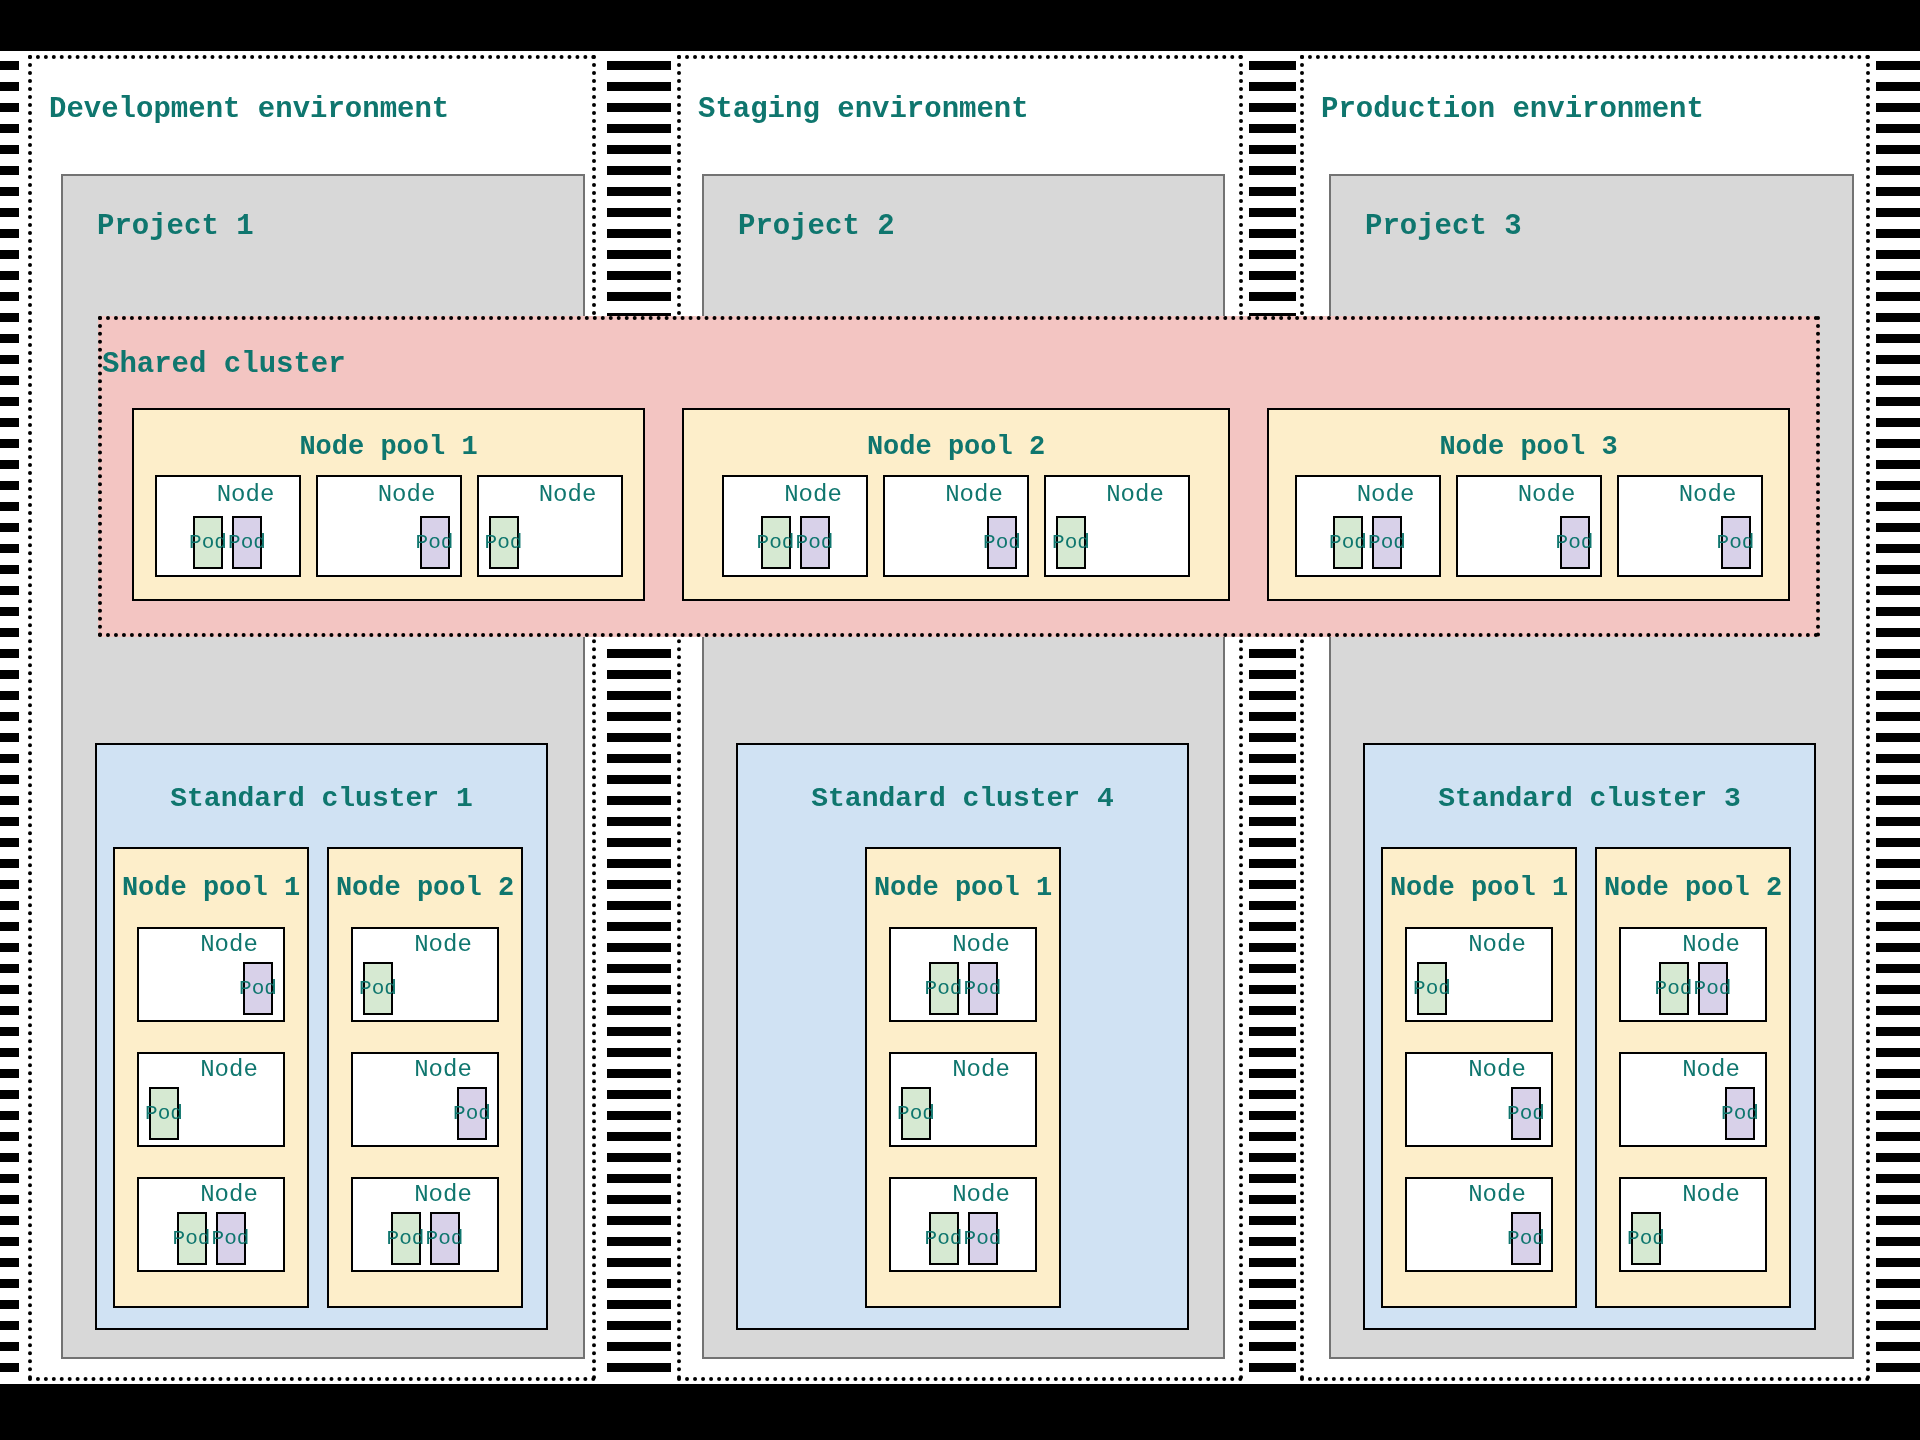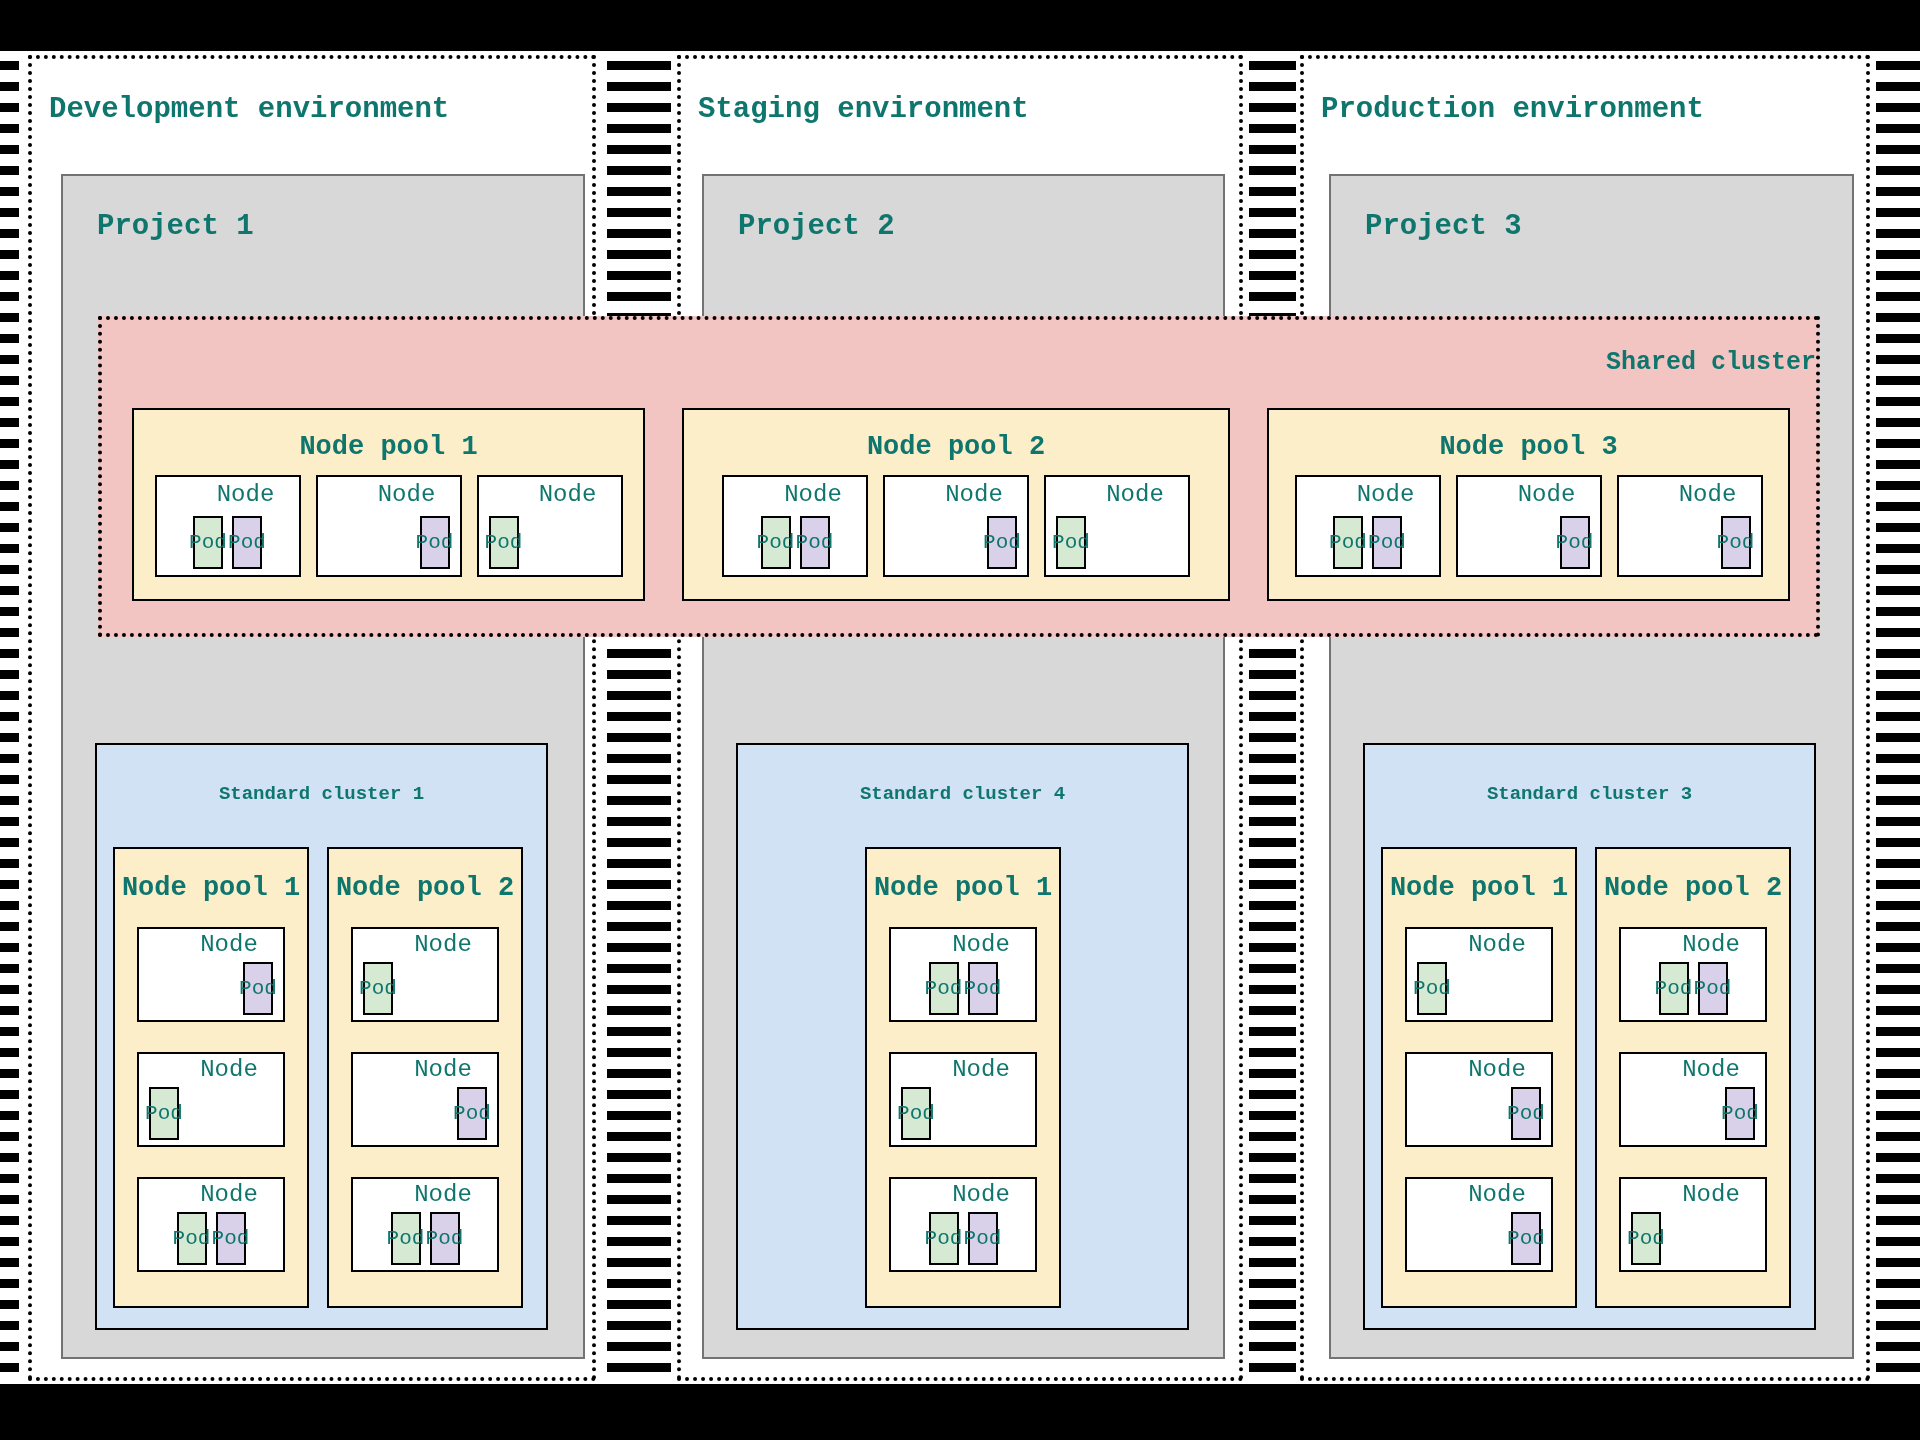--- a/index.html
+++ b/index.html
@@ -33,34 +33,34 @@
   .proj-0 { left:29px; width:524px; }
   .proj-1 { left:21px; width:523px; }
   .proj-2 { left:25px; width:525px; }
   .proj-title { position:absolute; left:34px; top:34px; font-size:29px; font-weight:bold; white-space:nowrap; }
 
   
   .shared {
     position:absolute; left:98px; top:265px; width:1722px; height:321px;
     background:var(--shared-bg); border:4px dotted #000;
   }
-  .shared-title { margin-top:28px; text-align:right; font-size:25px; font-weight:bold; }
+  .shared-title { margin-top:28px; text-align:left; font-size:29px; font-weight:bold; }
 
   
   .snp { position:absolute; top:88px; height:193px; background:var(--pool-bg); border:2px solid #000; }
   .snp-0 { left:30px;   width:513px; }
   .snp-1 { left:580px;  width:548px; }
   .snp-2 { left:1165px; width:523px; }
   .np-title { text-align:center; font-size:27px; font-weight:bold; margin-top:22px; white-space:nowrap; }
   .snp-nodes { display:flex; justify-content:center; gap:15px; margin-top:13px; }
   .snode { width:146px; height:102px; background:var(--node-bg); border:2px solid #000; flex:0 0 auto; }
 
   
   .sc { position:absolute; left:32px; top:567px; width:453px; height:587px; background:var(--cluster-bg); border:2px solid #000; }
-  .sc-title { margin-top:38px; text-align:center; font-size:19px; font-weight:bold; white-space:nowrap; }
+  .sc-title { margin-top:38px; text-align:center; font-size:28px; font-weight:bold; white-space:nowrap; }
   .np { position:absolute; top:102px; width:196px; height:461px; background:var(--pool-bg); border:2px solid #000;
         display:flex; flex-direction:column; }
   .np.col0 { left:16px; }
   .np.col1 { left:230px; }
   .np.solo { left:127px; }
   .np .np-title { margin-top:24px; font-size:27px; }
   .np-nodes { display:flex; flex-direction:column; align-items:center; gap:30px; margin-top:24px; }
   .npnode { width:148px; height:95px; background:var(--node-bg); border:2px solid #000; flex:0 0 auto; }
 
   

